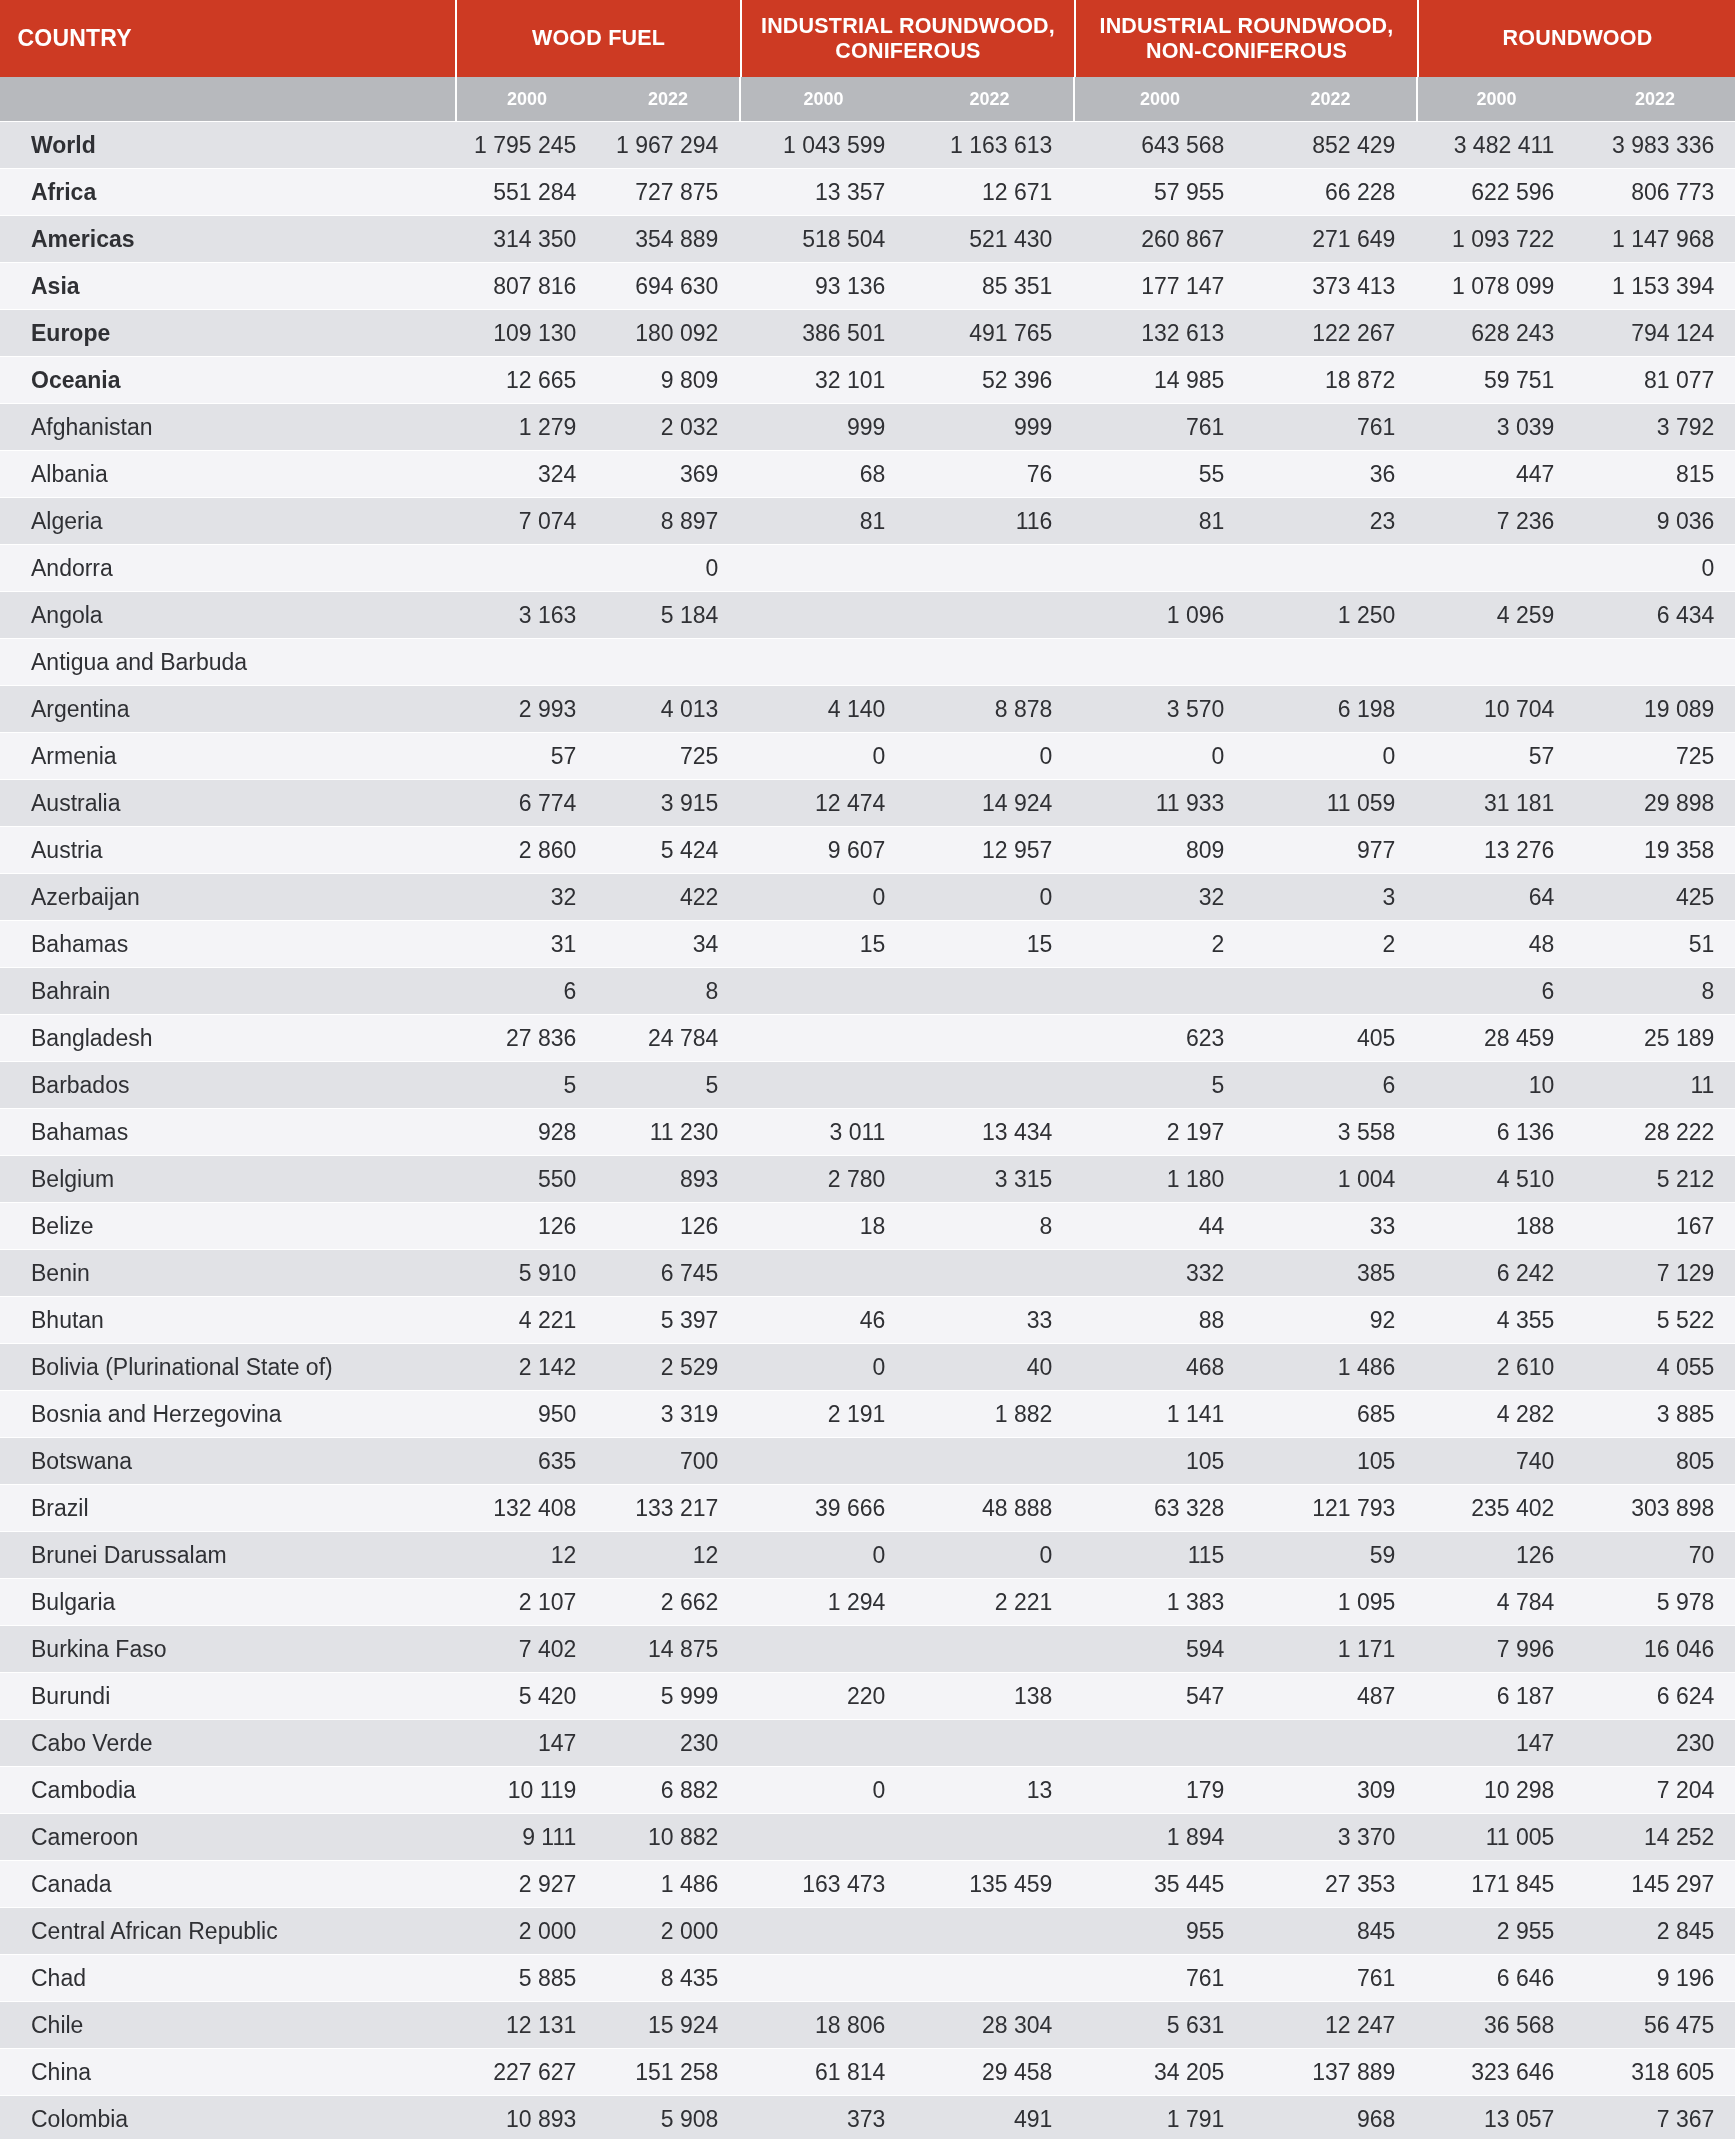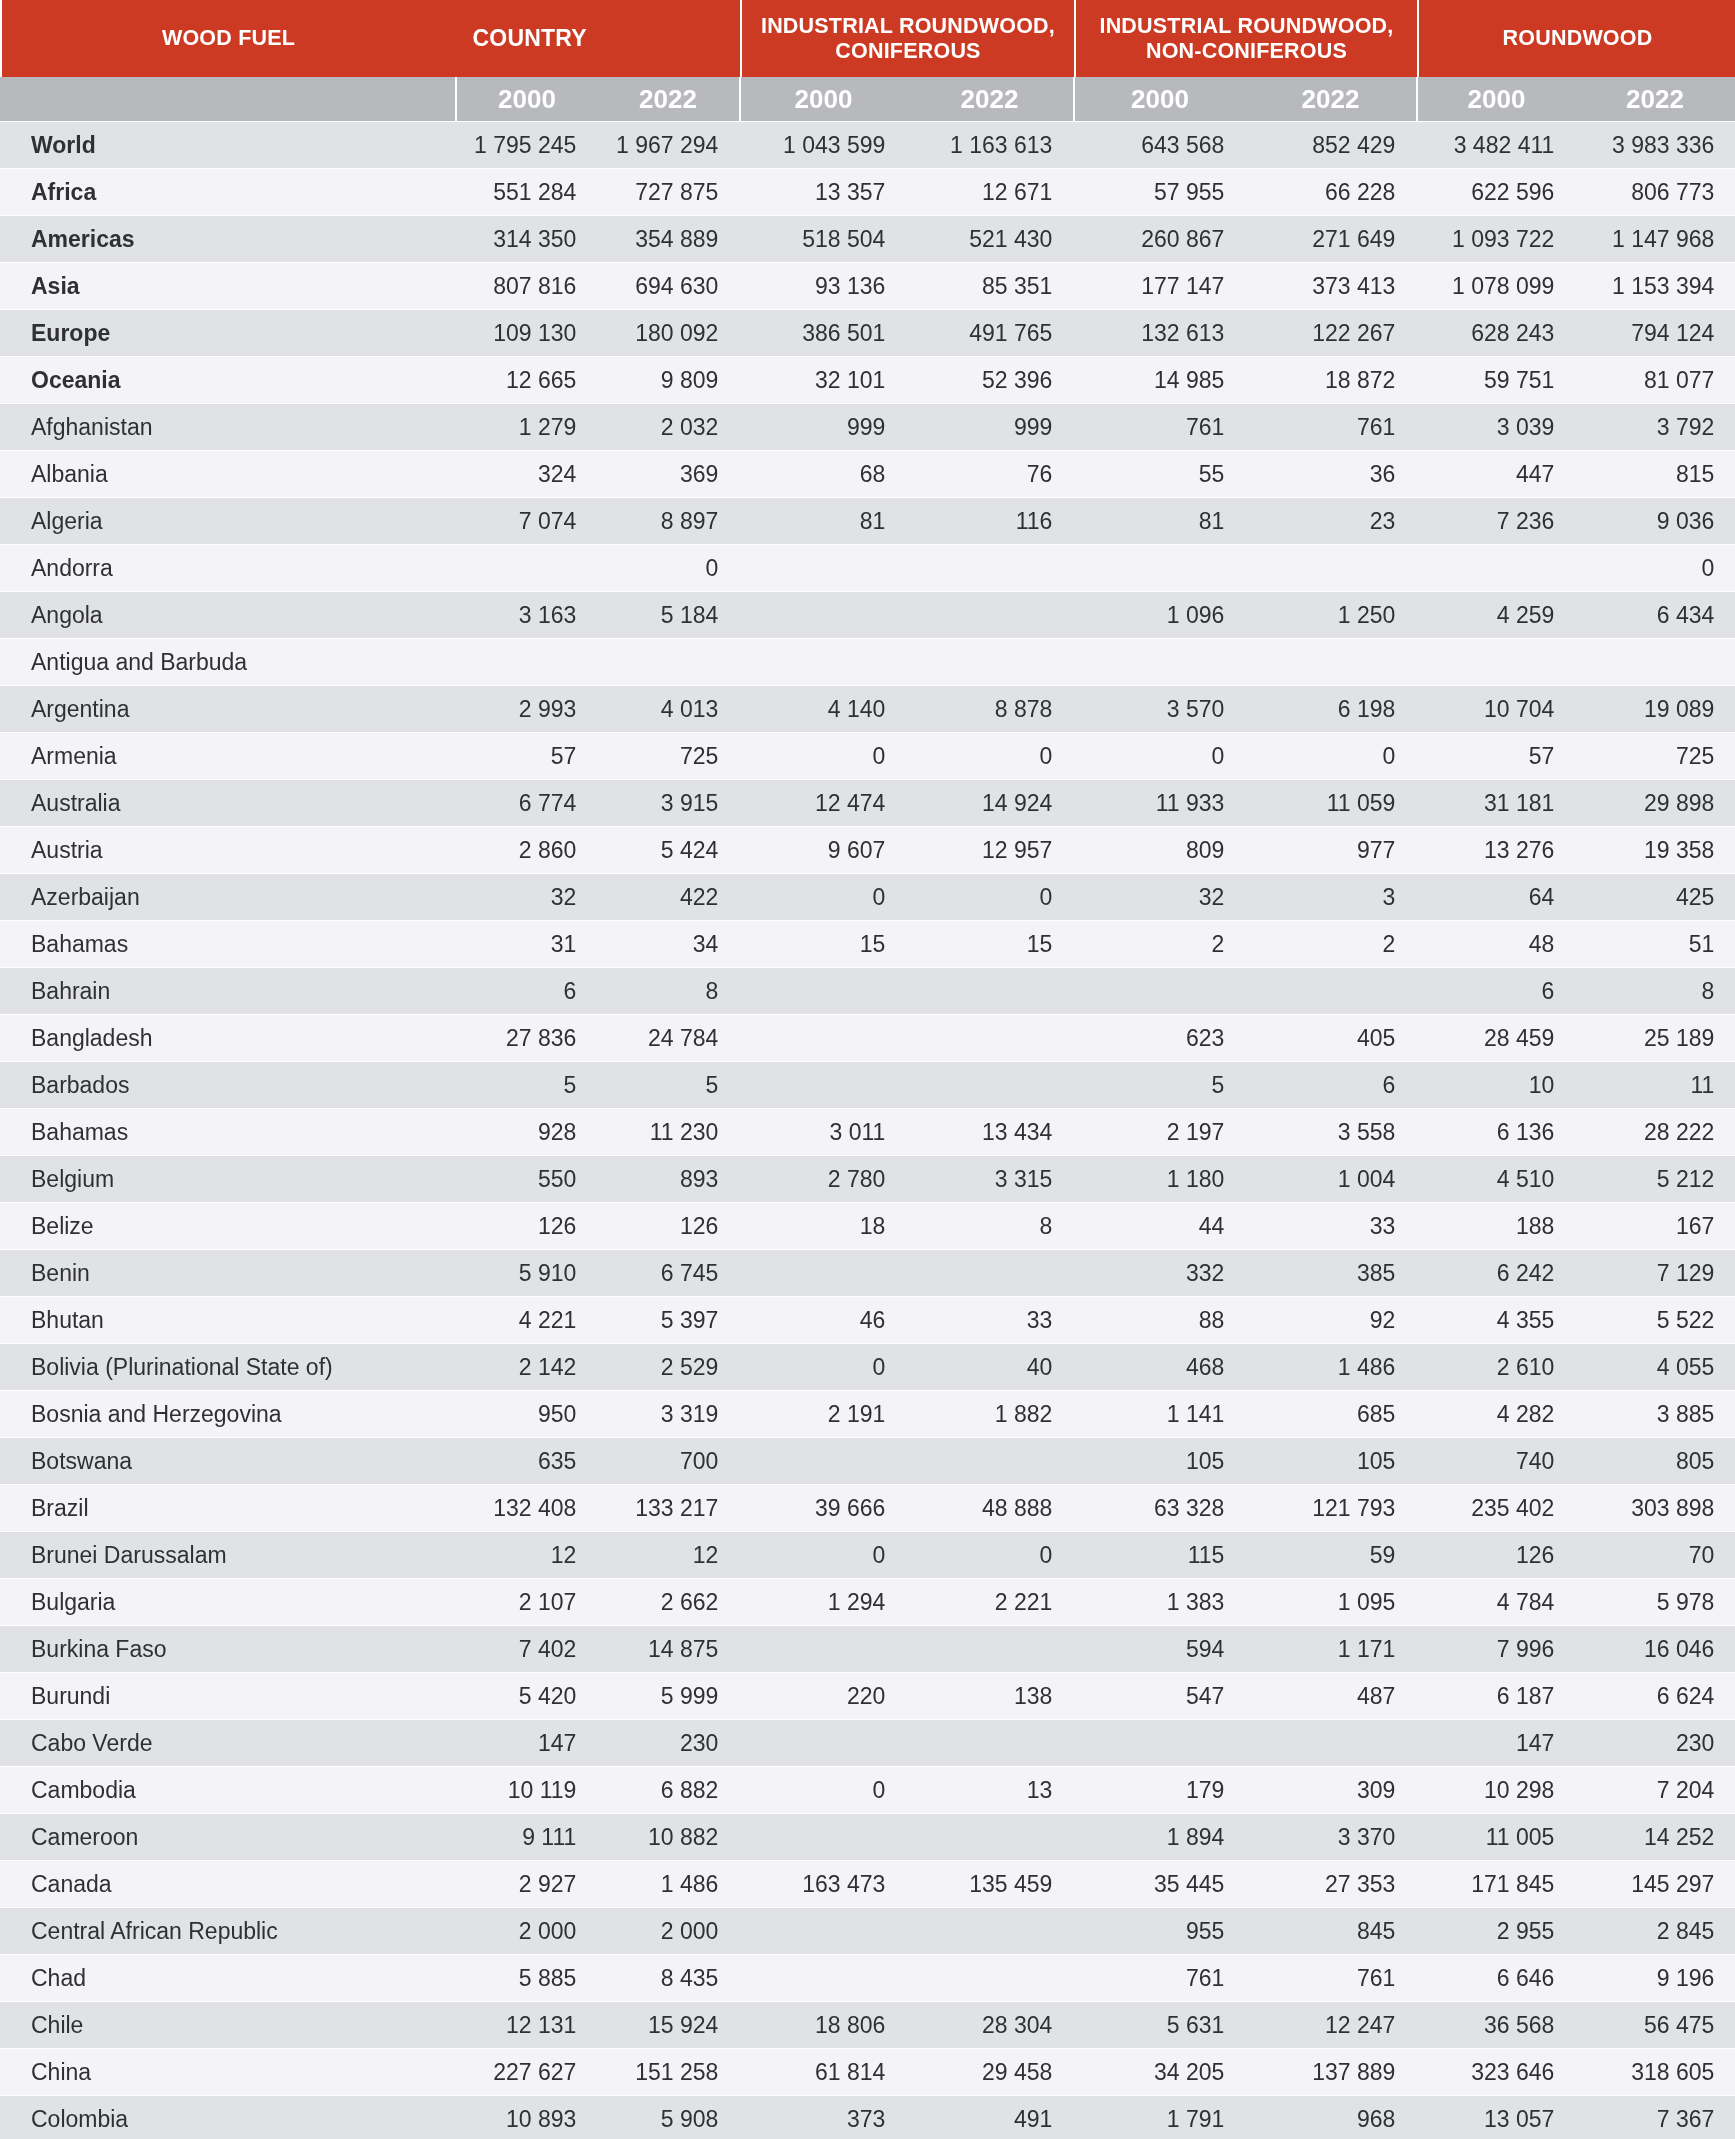--- a/index.html
+++ b/index.html
@@ -48,21 +48,21 @@
     display:grid;
     grid-template-columns:455px 142px 142px 167px 167px 172px 171px 159px 160px;
     height:45px;
     background:var(--band);
     border-bottom:1.6px solid #ffffff;
   }
   .year-cell{
     display:flex;align-items:center;justify-content:center;
     color:var(--header-text);
     font-weight:bold;
-    font-size:26px;
+    font-size:18px;
   }
   .year-cell.sep{border-left:2.4px solid #ffffff;}
   
   .tbody .row{
     display:grid;
     grid-template-columns:455px 142px 142px 167px 167px 172px 171px 159px 160px;
     height:47px;
     border-bottom:1.6px solid #ffffff;
   }
   .row.odd{background:var(--row-gray);}
@@ -75,23 +75,23 @@
   }
   .cell.country{padding-left:31px;}
   .cell.num{justify-content:flex-end;padding-right:20.7px;font-variant-numeric:tabular-nums;}
   .row.region .cell.country{font-weight:bold;}
 </style>
 </head>
 <body>
 
 <div class="table">
   <div class="header-groups">
-    <div class="group-cell sep">WOOD FUEL</div>
-
-  <div class="group-cell country">COUNTRY</div>
+    <div class="group-cell country">COUNTRY</div>
+
+  <div class="group-cell sep">WOOD FUEL</div>
       <div class="group-cell sep">INDUSTRIAL ROUNDWOOD,
 CONIFEROUS</div>
       <div class="group-cell sep">INDUSTRIAL ROUNDWOOD,
 NON-CONIFEROUS</div>
       <div class="group-cell sep">ROUNDWOOD</div>
     </div>
   <div class="year-band">
     <div class="year-cell"></div>
 
   <div class="year-cell sep">2000</div>

